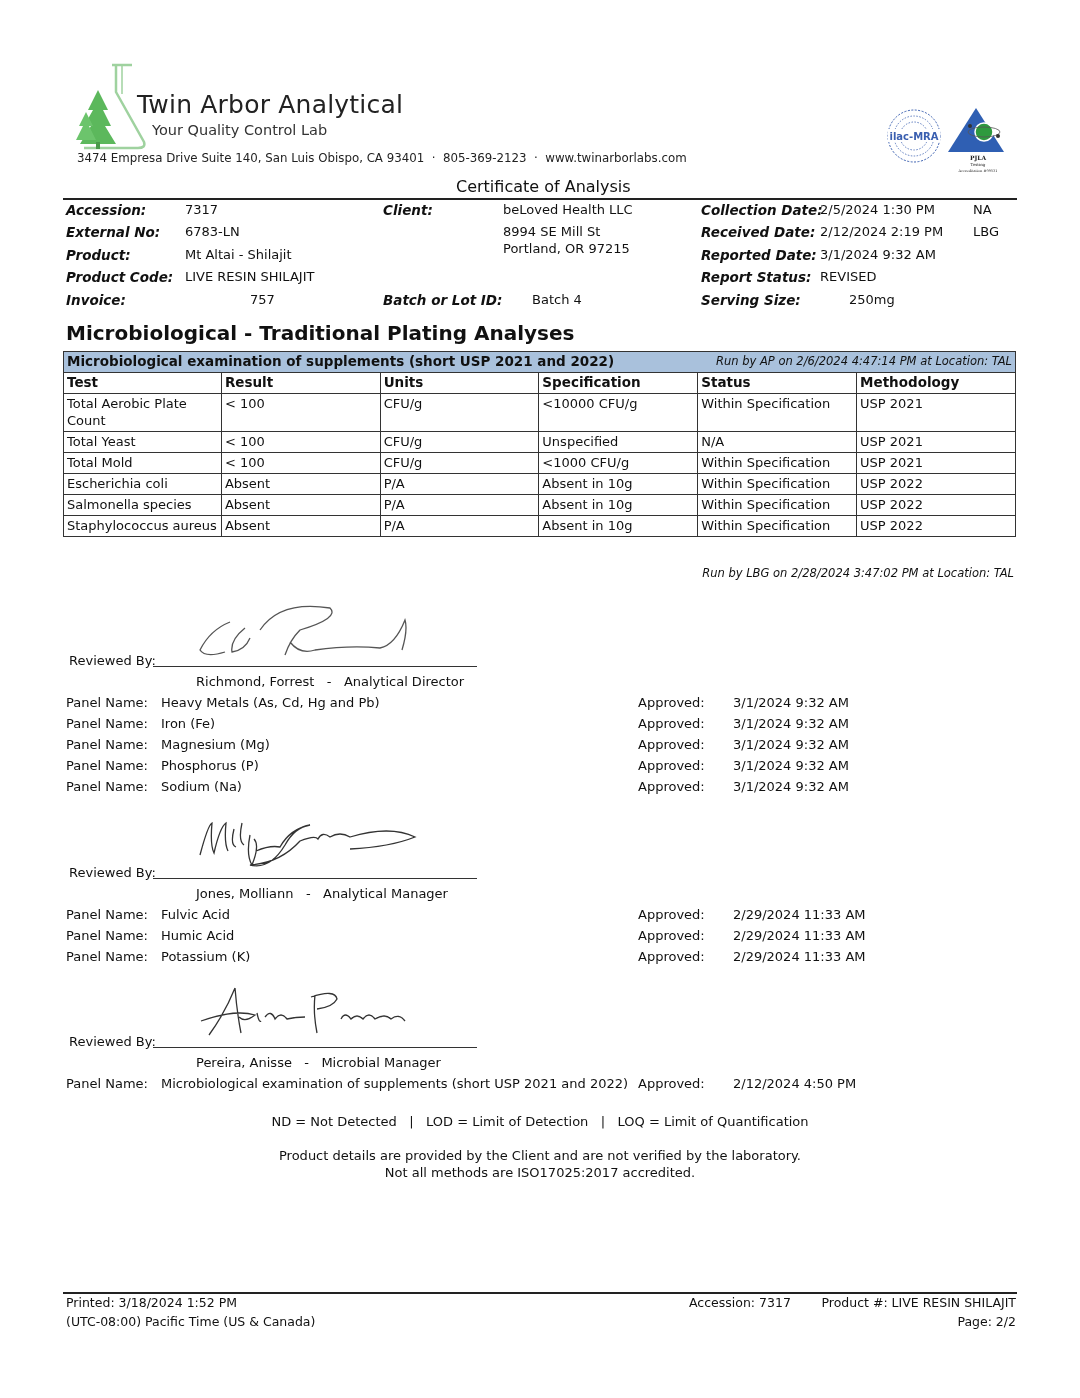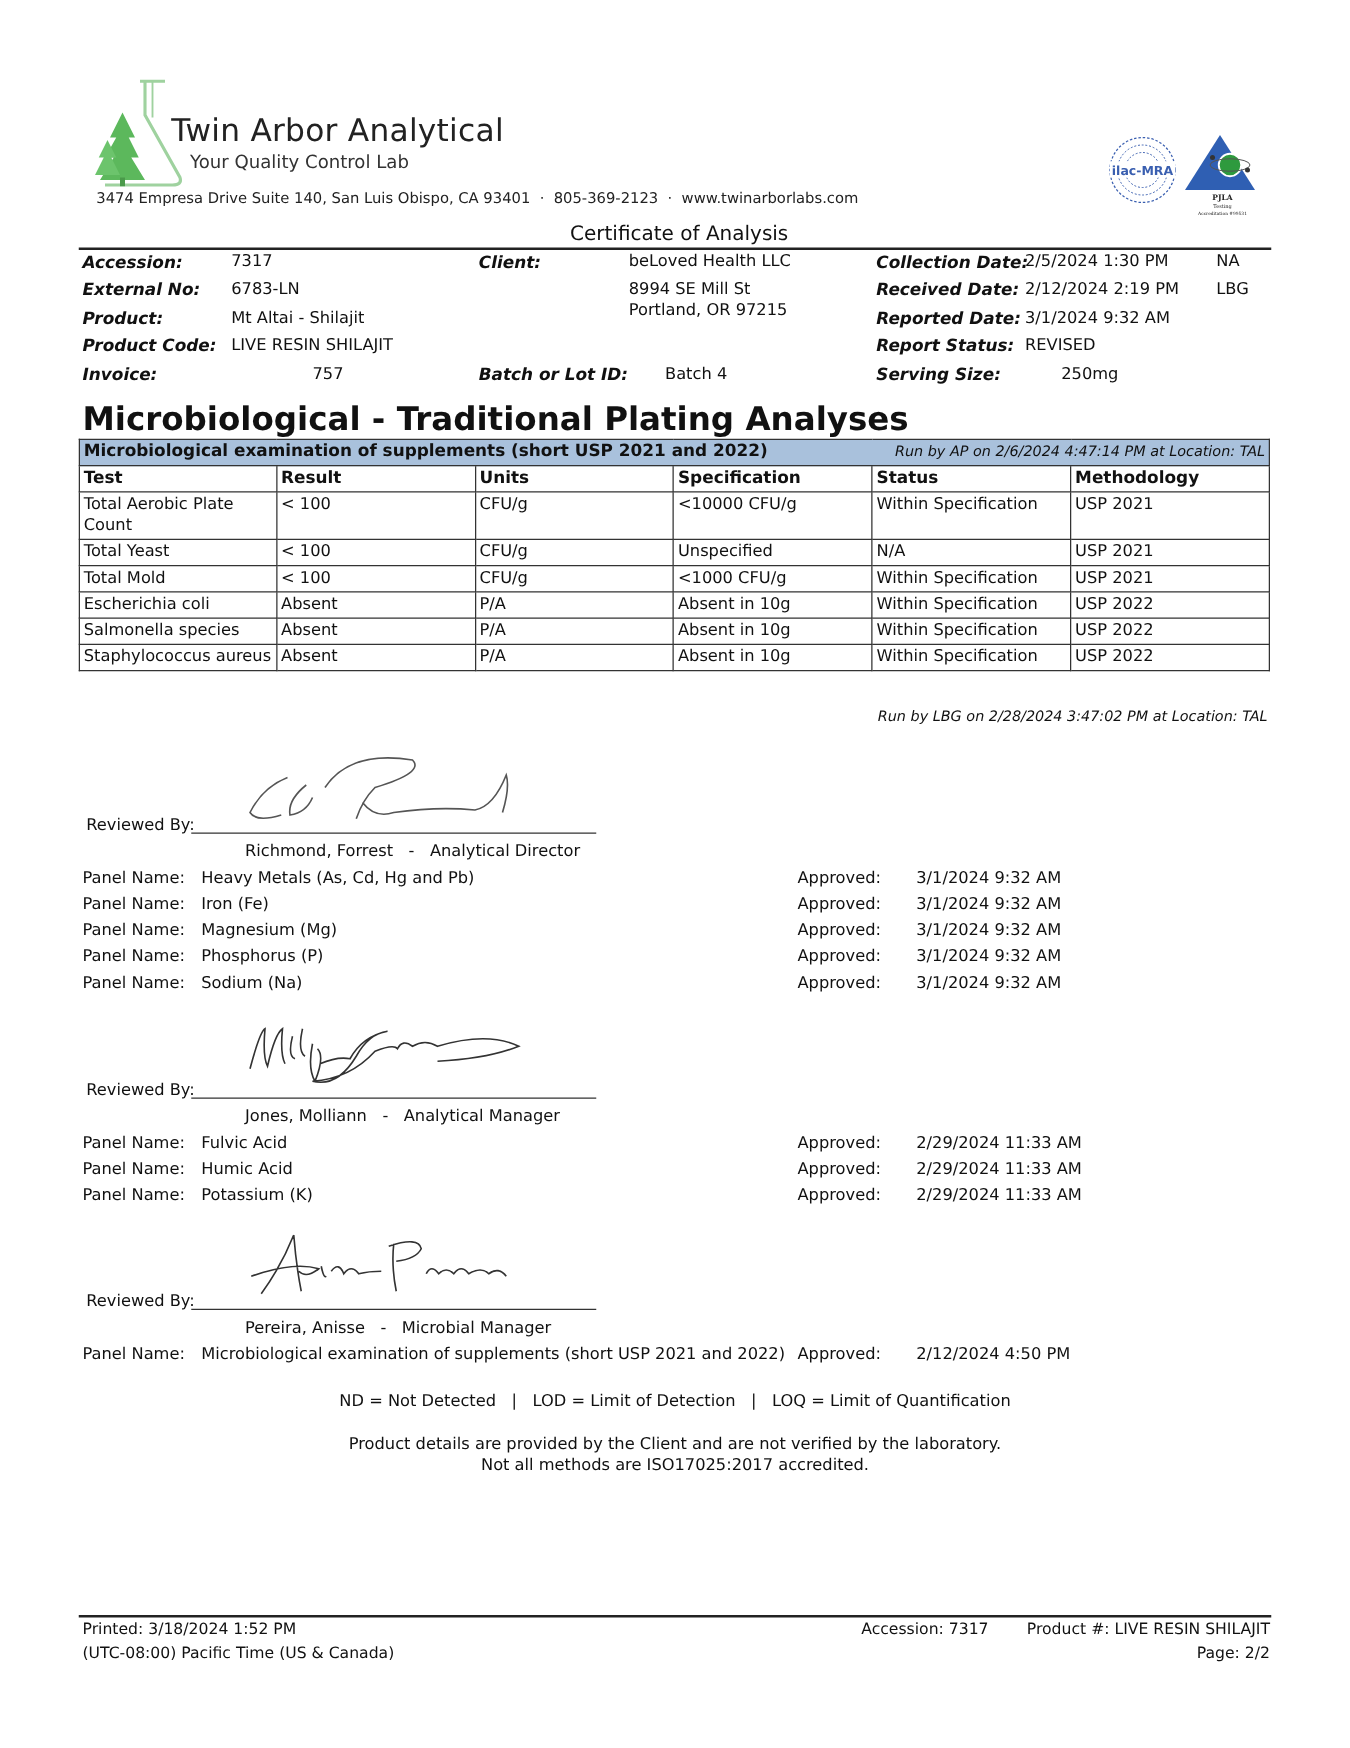--- a/index.html
+++ b/index.html
@@ -6,21 +6,21 @@
   html, body { width: 1080px; height: 1398px; background: #ffffff; }
   body { font-family: "DejaVu Sans", sans-serif; color: #111; position: relative; overflow: hidden; font-size: 13px; }
   .abs { position: absolute; }
   .lab { font-weight: bold; font-size: 13.5px; font-style: italic; }
   .val { font-size: 13px; }
   .logo-title { font-size: 25px; color: #222; letter-spacing: 0.2px; font-family: "DejaVu Sans", sans-serif; }
   .logo-sub { font-size: 14.5px; color: #333; }
   .addr { font-size: 11.8px; color: #222; }
   .coa-title { font-size: 16px; }
   .hr { position: absolute; height: 2px; background: #222; }
-  .section-title { font-weight: bold; font-size: 26px; }
+  .section-title { font-weight: bold; font-size: 20px; }
   table.res { position: absolute; left: 63px; top: 351px; width: 953px; border-collapse: collapse; font-size: 13px; }
   table.res td { border: 1.5px solid #333; padding: 1px 3px; vertical-align: top; height: 21px; line-height: 17px; }
   table.res tr.band td { background: #a9c1dc; font-weight: bold; font-size: 13.5px; border: 1.5px solid #333; }
   table.res tr.band .runby { float: right; font-style: italic; font-weight: normal; font-size: 11.5px; }
   table.res tr.hdr td { font-weight: bold; font-size: 13.5px; }
   .runby2 { font-style: italic; font-size: 11.5px; }
   .sig-line { position: absolute; height: 1px; background: #333; }
   .rev-label { font-size: 13px; }
   .row-text { font-size: 13px; }
   .footer { font-size: 12.5px; }

